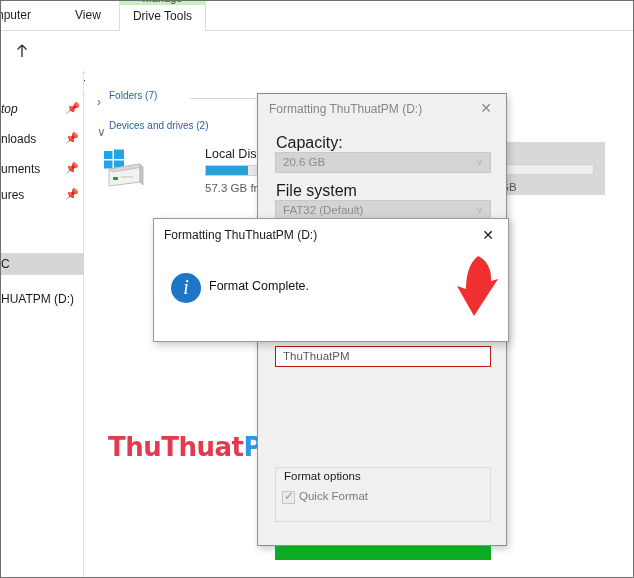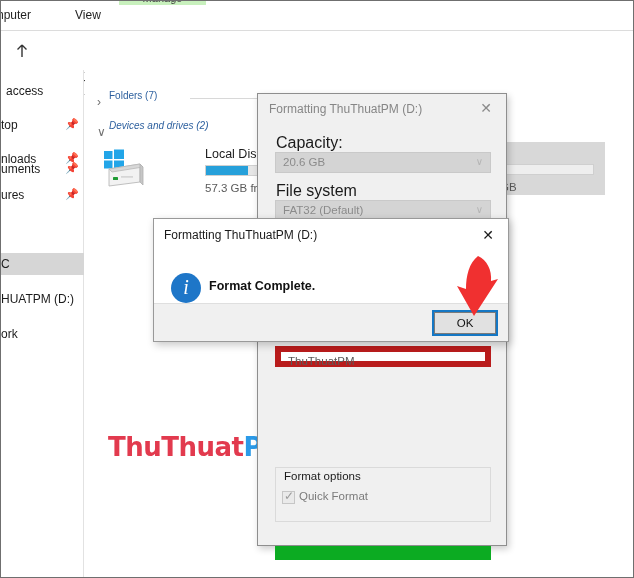--- a/index.html
+++ b/index.html
@@ -239,21 +239,21 @@
     white-space: nowrap;
   }
   .fmt-combo .chev {
     position: absolute; right: 7px; top: 3px;
     font-size: 10px; color: #b4b4b4;
   }
   .fmt-textbox {
     position: absolute; left: 17px;
     width: 216px; height: 21px;
     background: #ffffff;
-    border: 6px solid #b91c1c;
+    border: 1px solid #b91c1c;
   }
   .fmt-textbox .val {
     position: absolute; left: 7px; top: 3px;
     font-size: 11.5px; color: #5a5a5a;
   }
   .fmt-groupbox {
     position: absolute; left: 17px; top: 373px;
     width: 216px; height: 55px;
     border: 1px solid #dadada;
   }
@@ -324,21 +324,20 @@
     width: 30px; height: 30px;
     text-align: center; line-height: 29px;
     font-family: "Liberation Serif", serif;
     font-size: 20px; color: #ffffff;
     font-style: italic;
   }
   .msg-text {
     position: absolute; left: 55px; top: 60px;
     font-size: 12.5px; color: #111111;
     white-space: nowrap;
-    font-weight: bold;
   }
   .msg-footer {
     position: absolute; left: 0; bottom: 0;
     width: 354px; height: 38px;
     background: #f0f0f0;
     border-top: 1px solid #dfdfdf;
   }
   .msg-ok {
     position: absolute; right: 12px; top: 8px;
     width: 62px; height: 22px;
@@ -370,20 +369,21 @@
 </style>
 </head>
 <body>
 
 <div id="screen">
 
   <div class="ribbon">
     <div class="manage-banner">Manage</div>
     <div class="tab tab-computer">omputer</div>
     <div class="tab tab-view">View</div>
+    <div class="tab tab-drivetools">Drive Tools</div>
   </div>
 
   <div class="addressrow">
     <div class="up-arrow">
       <svg width="20" height="20" viewBox="0 0 20 20">
         <path d="M10 4 L10 16 M10 4 L5.5 8.5 M10 4 L14.5 8.5" stroke="#333" stroke-width="1.4" fill="none"></path>
       </svg>
     </div>
 
     <div class="addrbox"></div>
@@ -406,58 +406,52 @@
     <div class="search-icon">
       <svg width="12" height="12" viewBox="0 0 12 12">
         <circle cx="5" cy="5" r="3.6" fill="none" stroke="#6d6d6d" stroke-width="1"></circle>
         <line x1="7.6" y1="7.6" x2="11" y2="11.4" stroke="#6d6d6d" stroke-width="1"></line>
       </svg>
     </div>
     <div class="search-text">Search This PC</div>
   </div>
 
   <div class="navpane">
-    <div class="nav-item" style="top:10px;">
-      <span class="lbl" style="left:5px;">access</span>
-    </div>
-    <div class="nav-item" style="top:44px;">
+    <div class="nav-item" style="top:28px;font-style:italic;">
       <span class="lbl" style="left:0px;">top</span>
       <span class="pin">📌</span>
     </div>
-    <div class="nav-item" style="top:78px;">
+    <div class="nav-item" style="top:58px;">
       <span class="lbl" style="left:0px;">nloads</span>
       <span class="pin">📌</span>
     </div>
     <div class="nav-item" style="top:88px;">
       <span class="lbl" style="left:0px;">uments</span>
       <span class="pin">📌</span>
     </div>
     <div class="nav-item" style="top:114px;">
       <span class="lbl" style="left:0px;">ures</span>
       <span class="pin">📌</span>
     </div>
     <div class="nav-item nav-selected grey" style="top:183px;">
       <span class="lbl" style="left:0px;">C</span>
     </div>
     <div class="nav-item" style="top:218px;">
       <span class="lbl" style="left:0px;">HUATPM (D:)</span>
     </div>
-    <div class="nav-item" style="top:253px;">
-      <span class="lbl" style="left:0px;">ork</span>
-    </div>
   </div>
 
   <div class="content">
 
     <div class="group-chev" style="left:12px; top:25px;">›</div>
     <div class="group-header" style="left:24px; top:20px;">Folders (7)</div>
     <div class="group-rule" style="left:105px; top:28px; width:145px;"></div>
 
     <div class="group-chev" style="left:12px; top:55px;">∨</div>
-    <div class="group-header" style="left:24px; top:50px;font-style:italic;">Devices and drives (2)</div>
+    <div class="group-header" style="left:24px; top:50px;">Devices and drives (2)</div>
 
     <div class="drive-icon" style="left:14px; top:78px;">
       <svg width="48" height="42" viewBox="0 0 48 42">
         <g>
           <rect x="5" y="3" width="8.5" height="8" fill="#22a5e8"></rect>
           <rect x="15" y="1.5" width="10" height="9.5" fill="#22a5e8"></rect>
           <rect x="5" y="12.5" width="8.5" height="8" fill="#22a5e8"></rect>
           <rect x="15" y="12.5" width="10" height="9.5" fill="#22a5e8"></rect>
         </g>
         <path d="M10 21 L41 16 L41 34 L10 38 Z" fill="#f2f2f2" stroke="#b9b9b9" stroke-width="0.9"></path>
@@ -519,23 +513,20 @@
 
   <div class="msgbox">
     <div class="msg-titlebar">
       <div class="msg-title">Formatting ThuThuatPM (D:)</div>
       <div class="msg-close">✕</div>
     </div>
     <div class="msg-icon">
       <span class="i">i</span>
     </div>
     <div class="msg-text">Format Complete.</div>
-    <div class="msg-footer">
-      <div class="msg-ok">OK</div>
-    </div>
   </div>
 
   <div class="red-arrow">
     <svg width="52" height="72" viewBox="0 0 52 72">
       <path d="M31 2 C40 6, 45 16, 44 27 L51 25 L27 62 L10 32 L19 35 C19 22, 22 9, 31 2 Z" fill="#f03030"></path>
     </svg>
   </div>
 
 </div>
 

